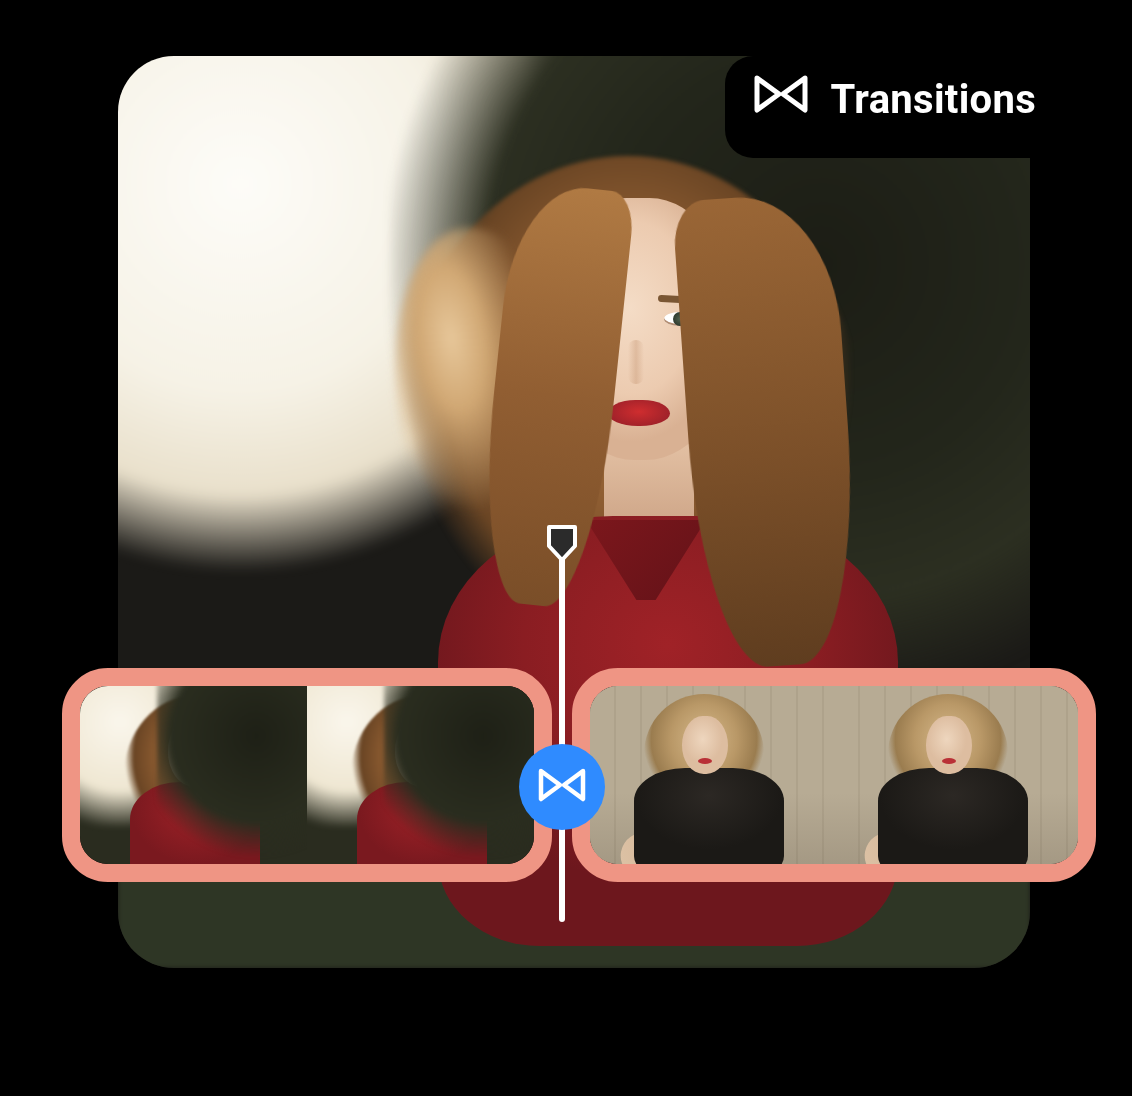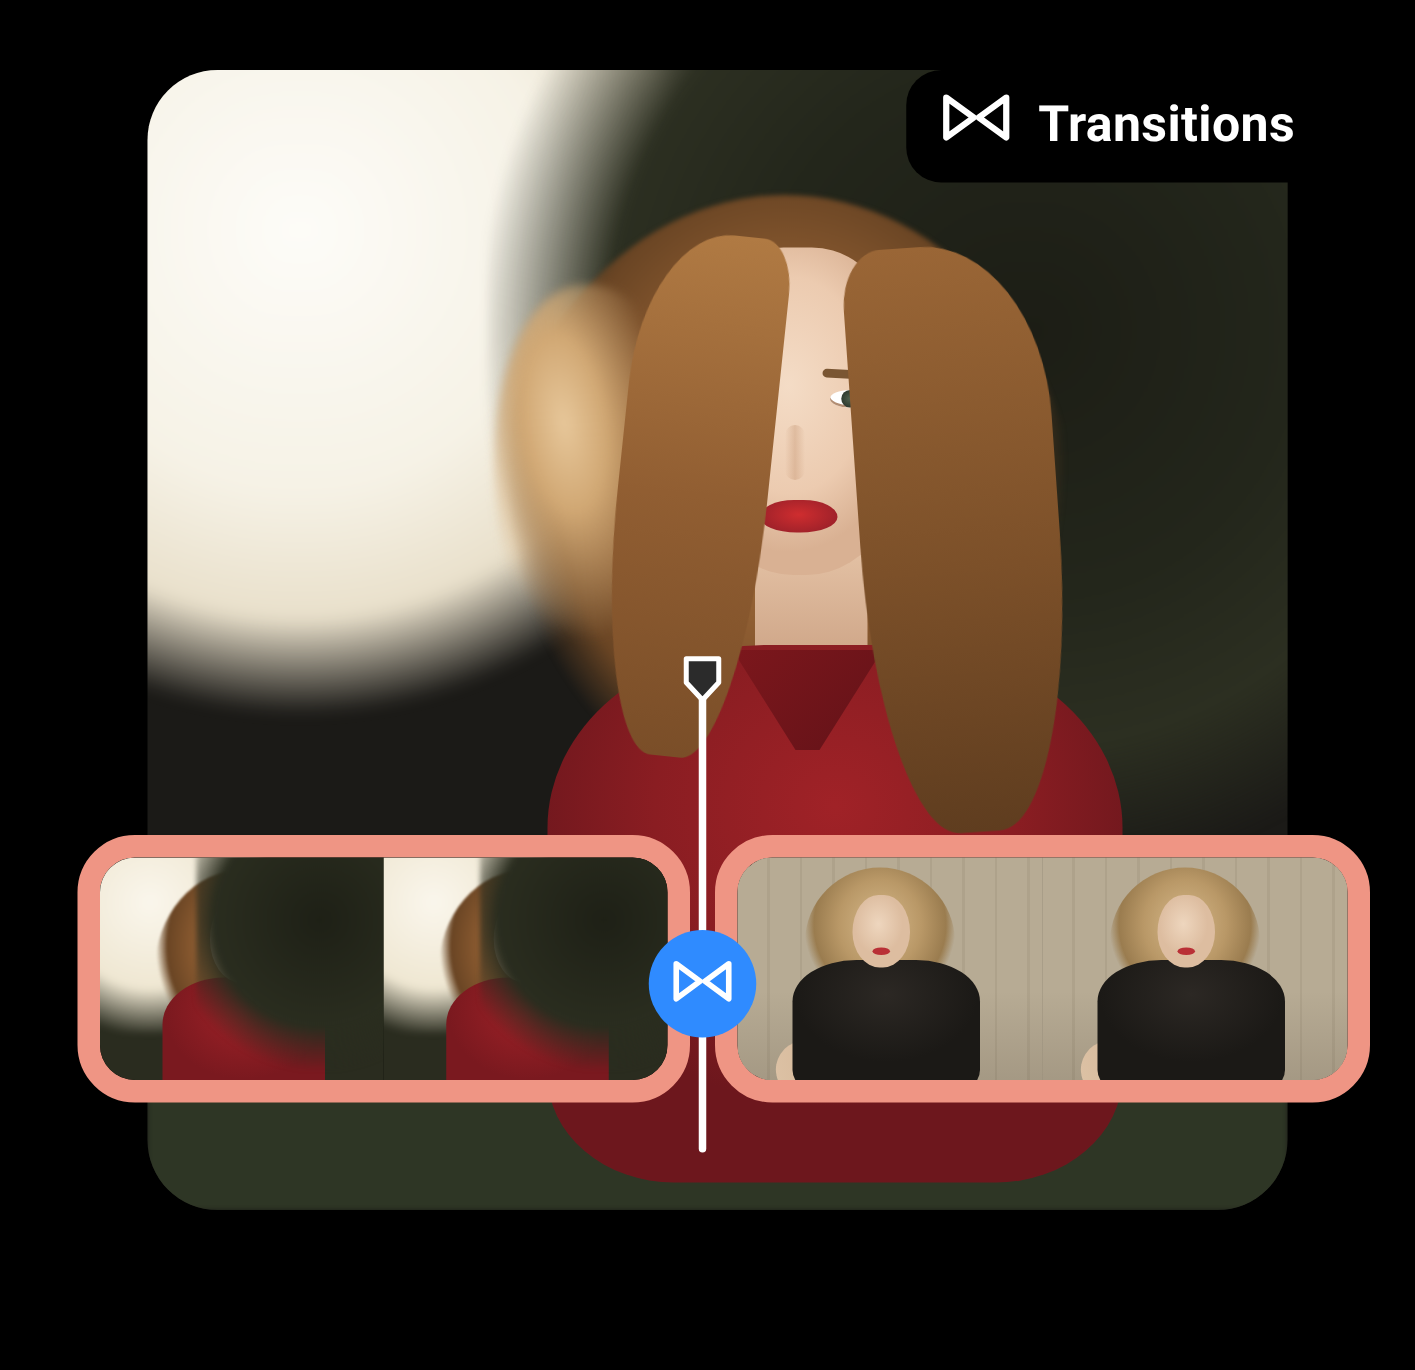--- a/index.html
+++ b/index.html
@@ -191,21 +191,21 @@
     transform: rotate(-4deg);
     filter: blur(0.5px);
   }
 
   
   .badge {
     position: absolute;
     top: 56px;
     right: 60px;
     height: 86px;
-    padding: 0 36px 4px 28px;
+    padding: 0 36px 16px 28px;
     display: flex;
     align-items: center;
     gap: 22px;
     background: #000;
     border-radius: 28px;
     color: #fff;
     font-size: 40px;
     font-weight: 700;
     letter-spacing: 0.3px;
   }

